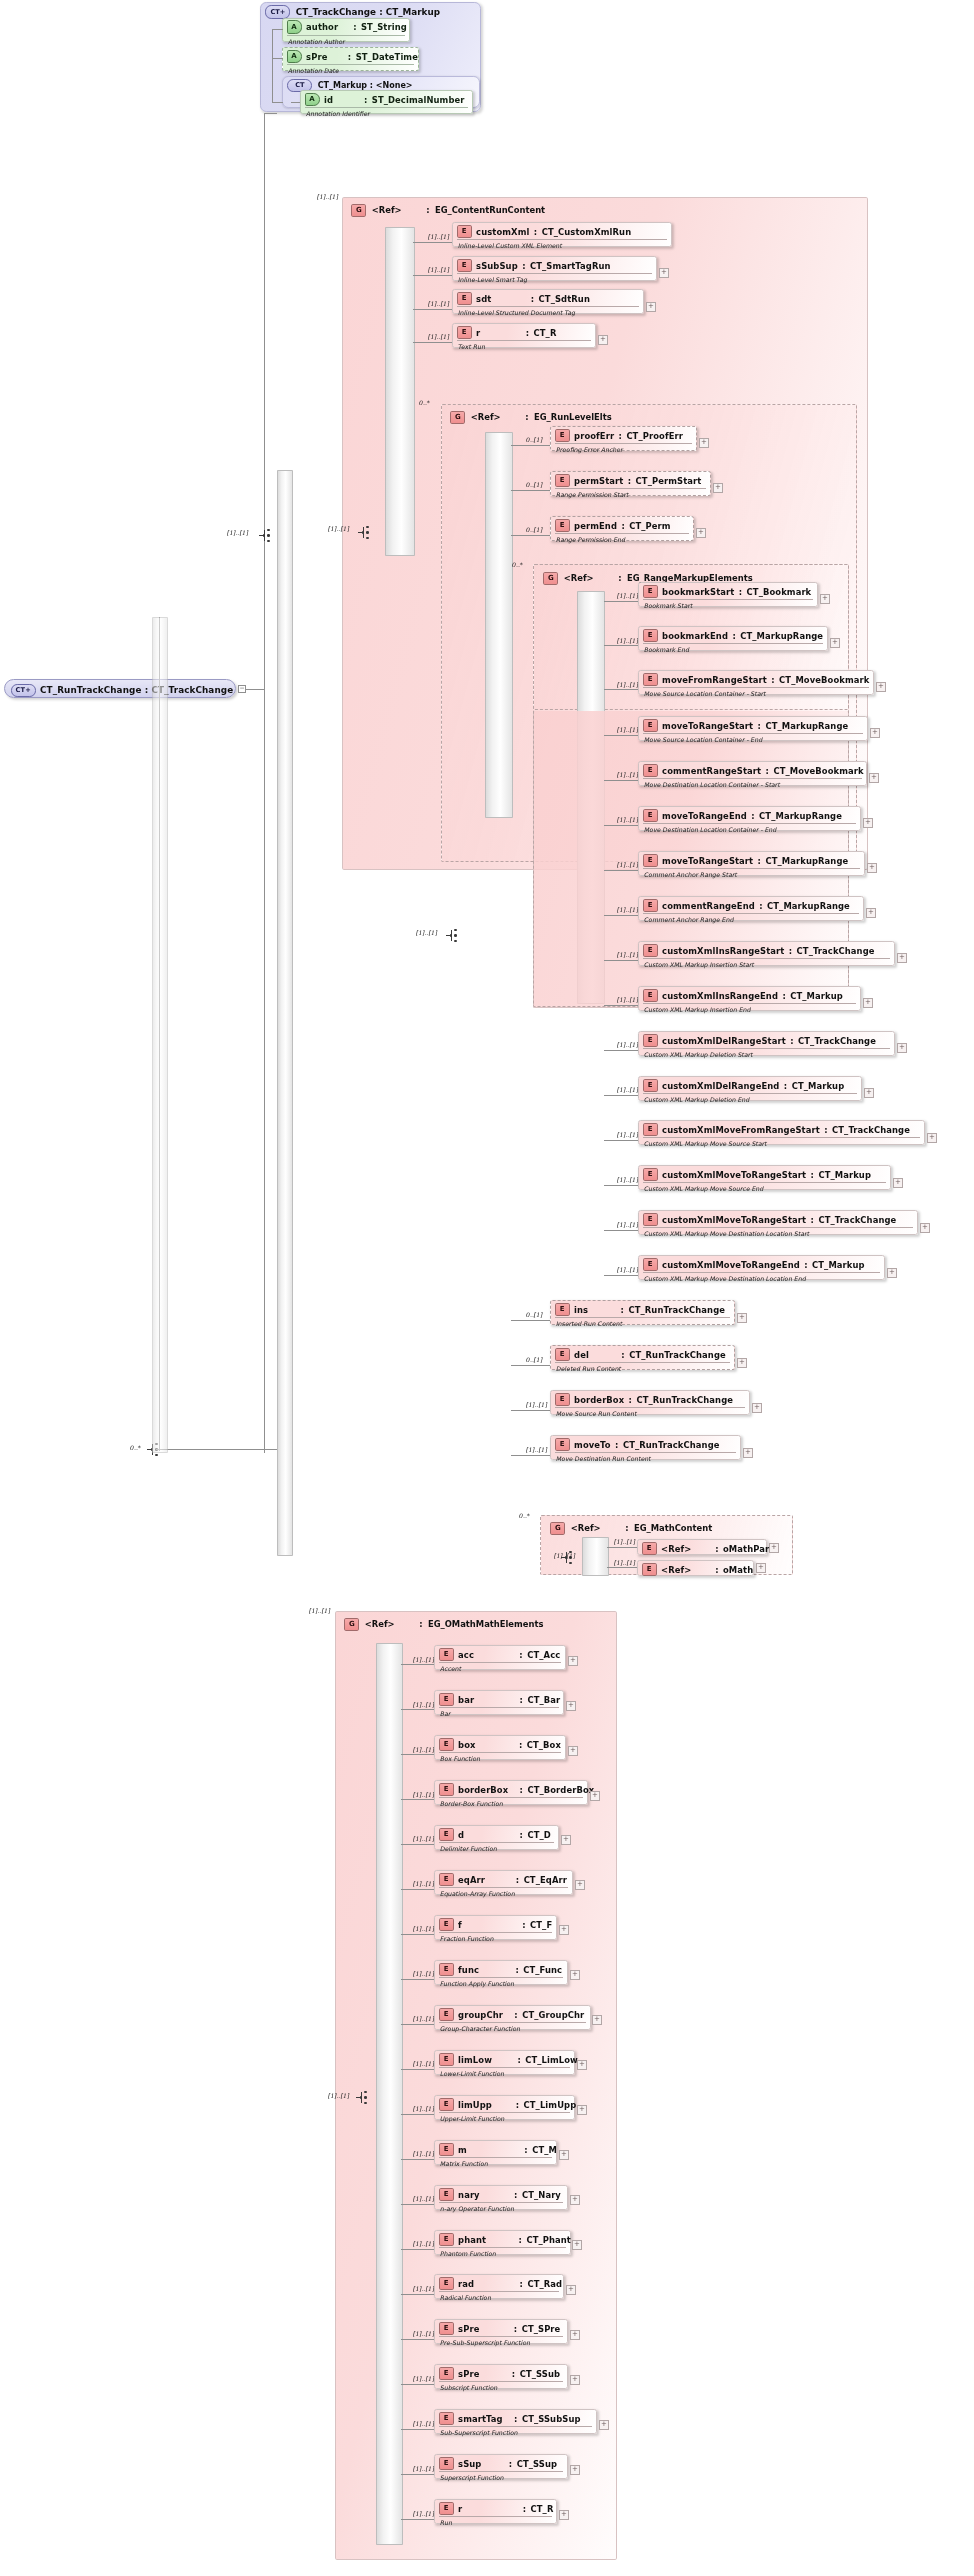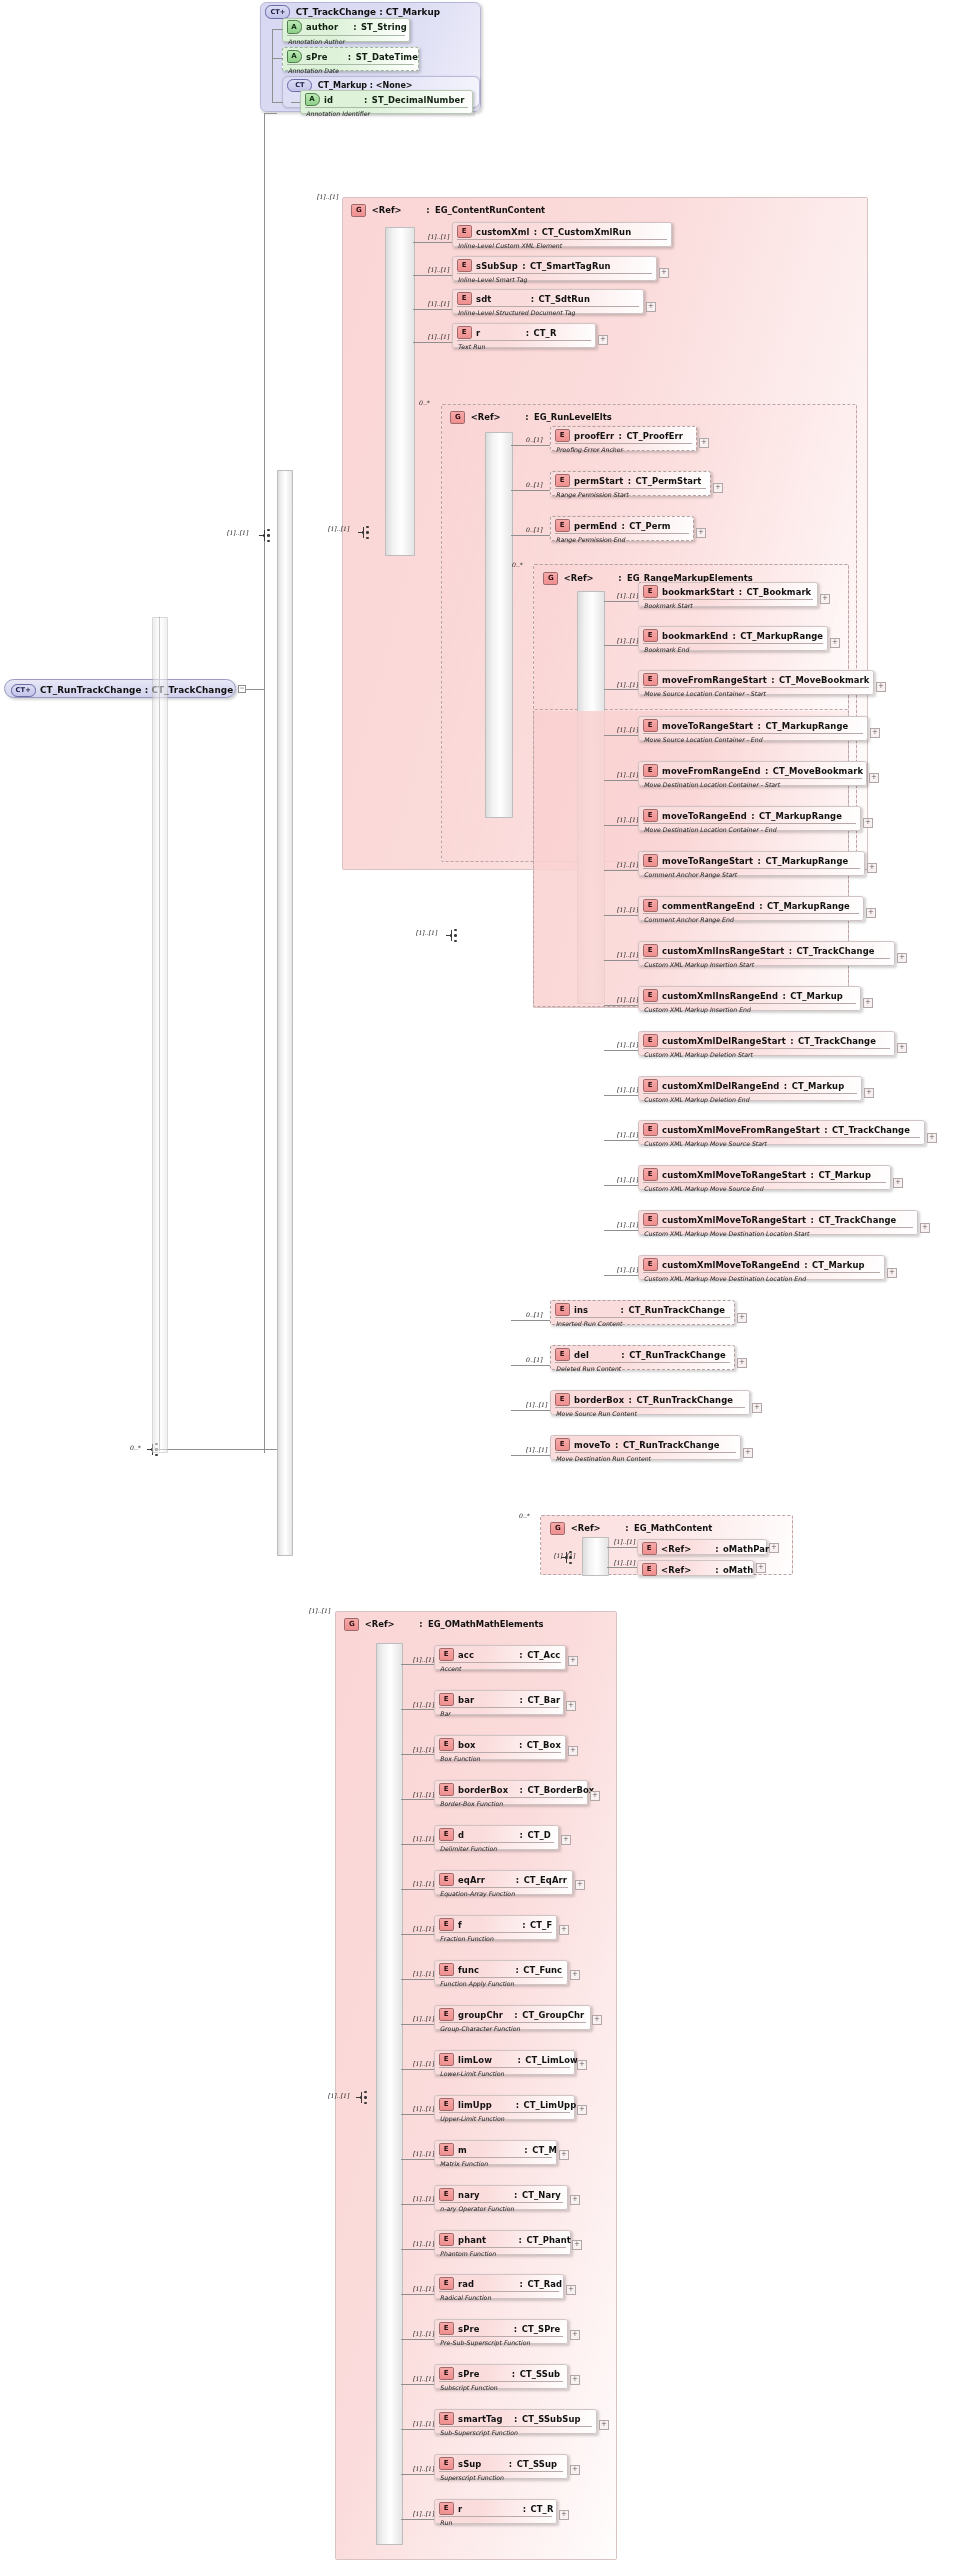--- a/index.html
+++ b/index.html
@@ -396,21 +396,21 @@
   </div>
   <div class="doc">Move Source Location Container - End</div>
 </div>
 <div class="plus" style="left:870px;top:728px;">+</div>
 
 <div class="occ" style="left:617px;top:771px;">[1]..[1]</div>
 <div class="ln lnh" style="left:604px;top:780px;width:35px;"></div>
 <div class="node n-elem" style="left:638px;top:761px;width:229px;height:25px;">
   <div class="ttl">
     <span class="badge b-E">E</span>
-    <span class="nm">moveFromRangeEnd</span>
+    <span class="nm">commentRangeStart</span>
     <span>:</span>
     <span class="ty">CT_MoveBookmark</span>
   </div>
   <div class="doc">Move Destination Location Container - Start</div>
 </div>
 <div class="plus" style="left:869px;top:773px;">+</div>
 
 <div class="occ" style="left:617px;top:816px;">[1]..[1]</div>
 <div class="ln lnh" style="left:604px;top:825px;width:35px;"></div>
 <div class="node n-elem" style="left:638px;top:806px;width:223px;height:25px;">

